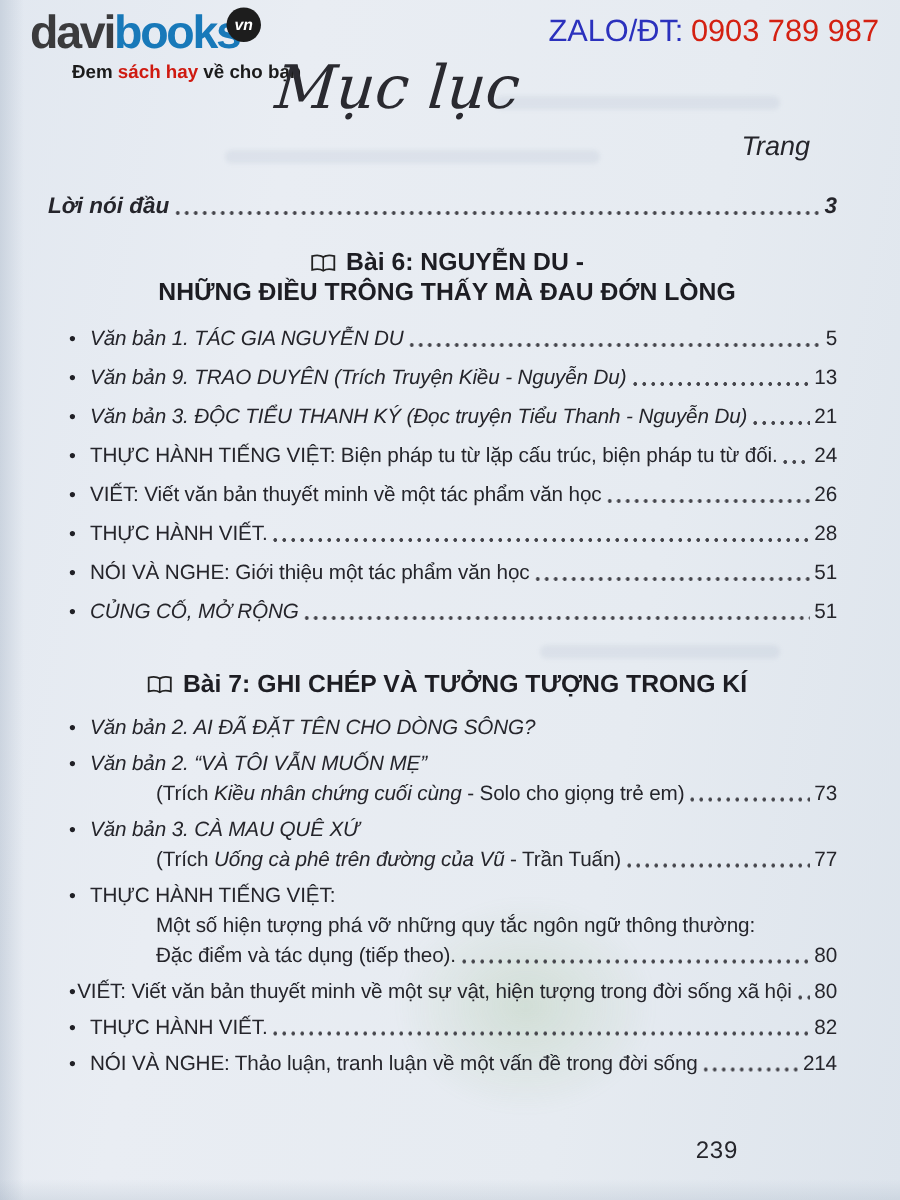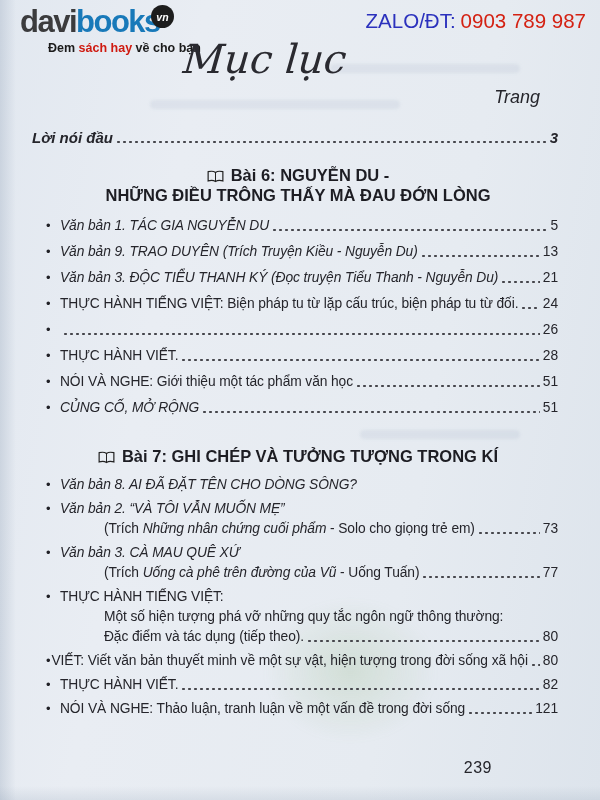--- a/index.html
+++ b/index.html
@@ -134,20 +134,21 @@
         <span class="pg">21</span>
       </div>
     <div class="row">
         <span class="bullet">•</span>
         <span class="txt">THỰC HÀNH TIẾNG VIỆT: Biện pháp tu từ lặp cấu trúc, biện pháp tu từ đối.</span>
         <span class="dots"></span>
         <span class="pg">24</span>
       </div>
     <div class="row">
         <span class="bullet">•</span>
+        <span class="txt">VIẾT: Viết văn bản thuyết minh về một tác phẩm văn học</span>
         <span class="dots"></span>
         <span class="pg">26</span>
       </div>
     <div class="row">
         <span class="bullet">•</span>
         <span class="txt">THỰC HÀNH VIẾT.</span>
         <span class="dots"></span>
         <span class="pg">28</span>
       </div>
     <div class="row">
@@ -167,37 +168,37 @@
   <div class="sec-title sec7">
     <span class="book-icon"><svg width="17" height="13" viewBox="0 0 24 18">
           <path d="M12 3.2 C9.5 1.4 5.6 1.2 1.6 2.2 L1.6 15.2 C5.6 14.2 9.5 14.4 12 16 C14.5 14.4 18.4 14.2 22.4 15.2 L22.4 2.2 C18.4 1.2 14.5 1.4 12 3.2 Z" fill="none" stroke="#222" stroke-width="1.7"></path>
           <path d="M12 3.2 L12 16" stroke="#222" stroke-width="1.5"></path>
         </svg></span><span>Bài 7: GHI CHÉP VÀ TƯỞNG TƯỢNG TRONG KÍ</span>
   </div>
 
   <div class="list list7">
     <div class="row">
         <span class="bullet">•</span>
-        <span class="txt it">Văn bản 8. AI ĐÃ ĐẶT TÊN CHO DÒNG SÔNG?</span>
+        <span class="txt it">Văn bản 2. AI ĐÃ ĐẶT TÊN CHO DÒNG SÔNG?</span>
       </div>
     <div class="row">
         <span class="bullet">•</span>
         <span class="txt it">Văn bản 2. “VÀ TÔI VẪN MUỐN MẸ”</span>
       </div>
     <div class="row cont">
-        <span class="txt"><span>(Trích </span><span class="it">Những nhân chứng cuối phẩm</span><span> - Solo cho giọng trẻ em)</span></span>
+        <span class="txt"><span>(Trích </span><span class="it">Kiều nhân chứng cuối cùng</span><span> - Solo cho giọng trẻ em)</span></span>
         <span class="dots"></span>
         <span class="pg">73</span>
       </div>
     <div class="row">
         <span class="bullet">•</span>
         <span class="txt it">Văn bản 3. CÀ MAU QUÊ XỨ</span>
       </div>
     <div class="row cont">
-        <span class="txt"><span>(Trích </span><span class="it">Uống cà phê trên đường của Vũ</span><span> - Uống Tuấn)</span></span>
+        <span class="txt"><span>(Trích </span><span class="it">Uống cà phê trên đường của Vũ</span><span> - Trần Tuấn)</span></span>
         <span class="dots"></span>
         <span class="pg">77</span>
       </div>
     <div class="row">
         <span class="bullet">•</span>
         <span class="txt">THỰC HÀNH TIẾNG VIỆT:</span>
       </div>
     <div class="row cont">
         <span class="txt">Một số hiện tượng phá vỡ những quy tắc ngôn ngữ thông thường:</span>
       </div>
@@ -215,21 +216,21 @@
     <div class="row">
         <span class="bullet">•</span>
         <span class="txt">THỰC HÀNH VIẾT.</span>
         <span class="dots"></span>
         <span class="pg">82</span>
       </div>
     <div class="row">
         <span class="bullet">•</span>
         <span class="txt">NÓI VÀ NGHE: Thảo luận, tranh luận về một vấn đề trong đời sống</span>
         <span class="dots"></span>
-        <span class="pg">121</span>
+        <span class="pg">214</span>
       </div>
   </div>
 
   <div class="folio">239</div>
 
   <div class="shade-left"></div>
   <div class="shade-bottom"></div>
 </div>
 
 </body></html>

